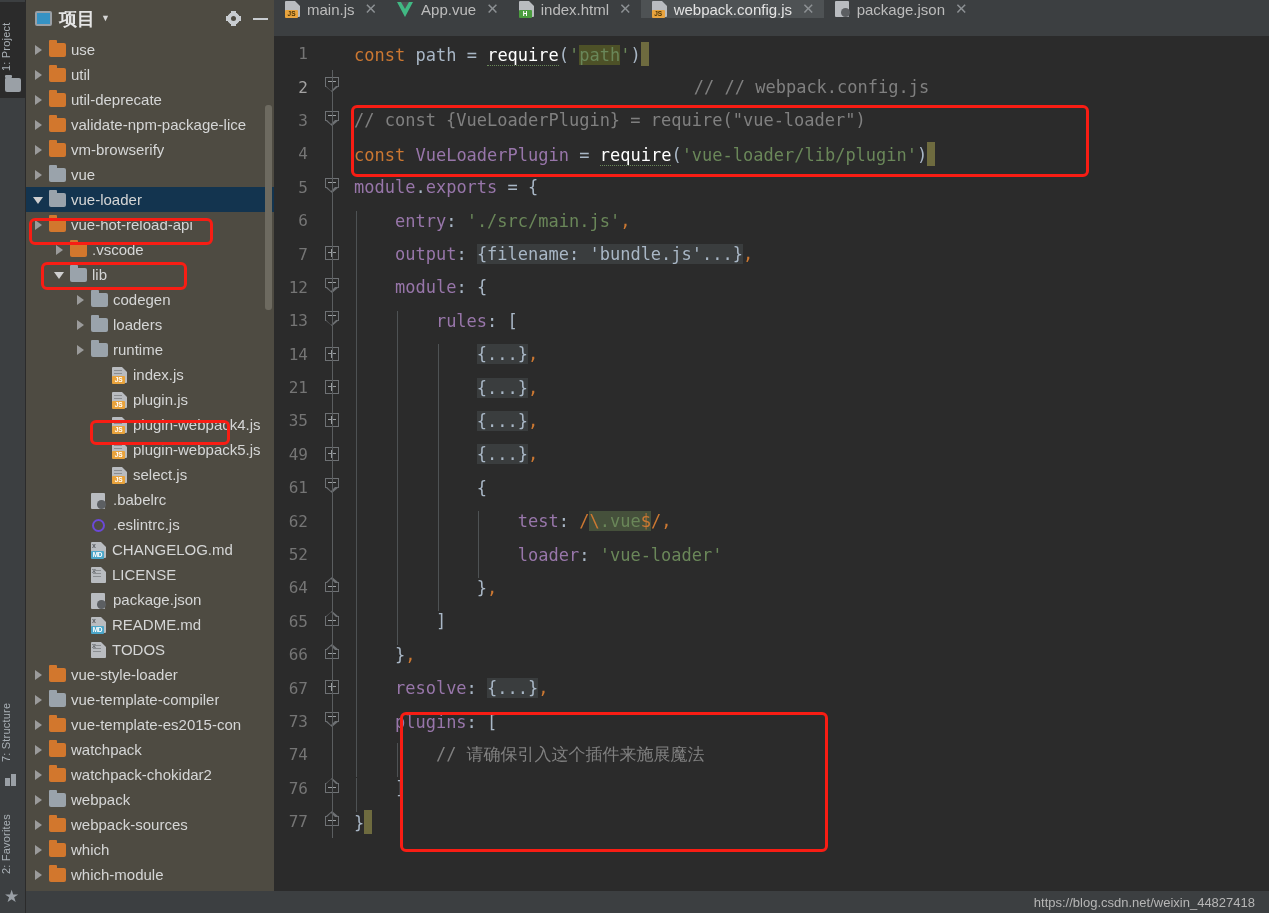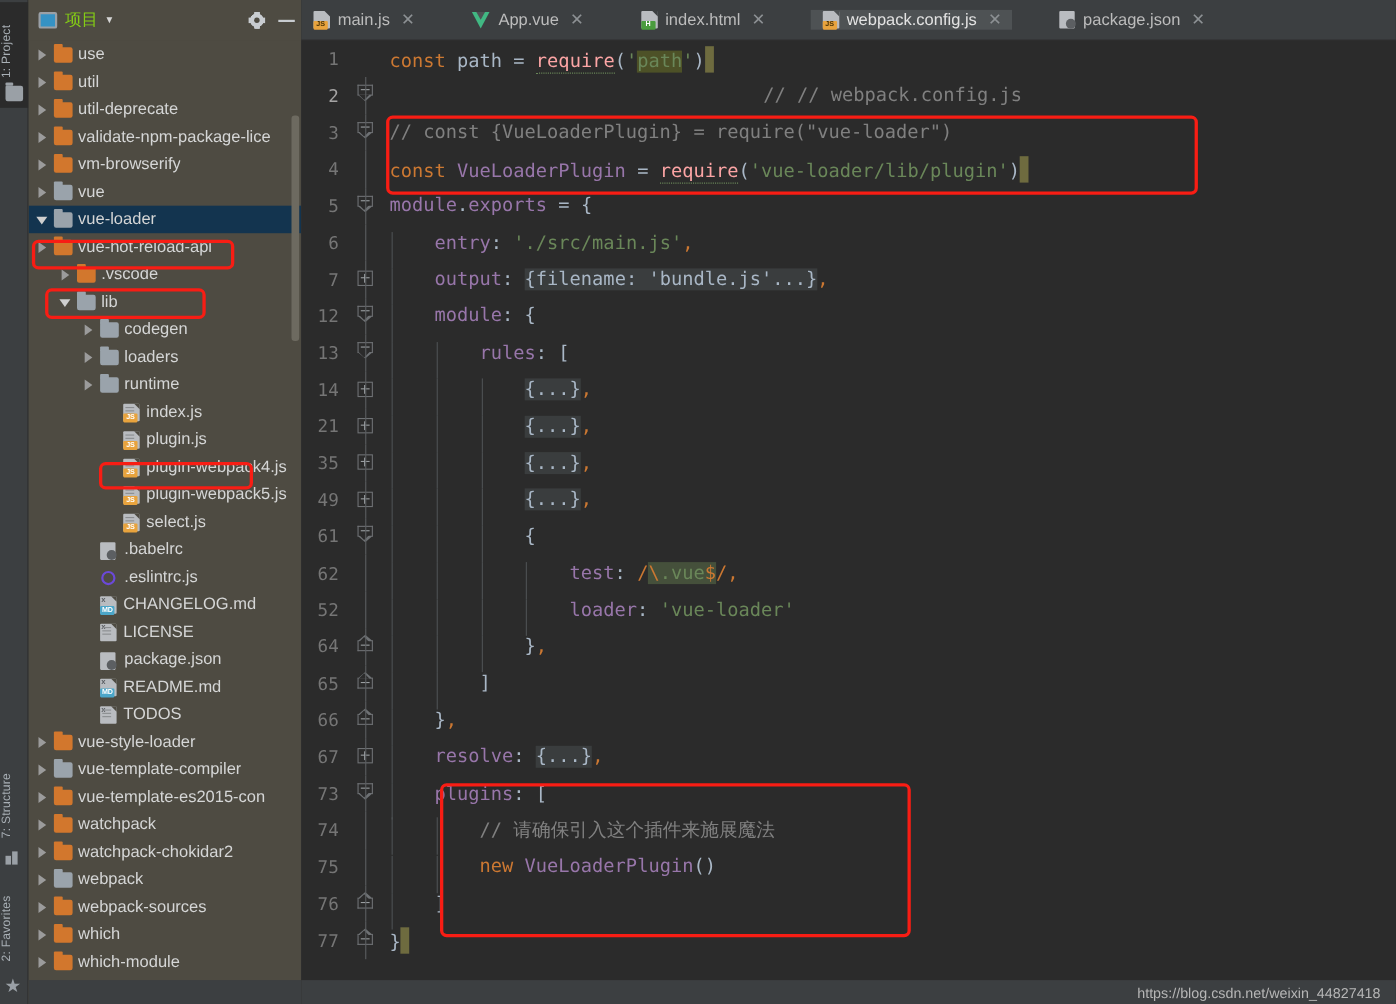--- a/index.html
+++ b/index.html
@@ -45,21 +45,21 @@
   }
   .panel-header{
     height:37px; background:#4e4b42;
     display:flex; align-items:center; padding:0 8px 0 9px;
     position:relative;
   }
   .ph-icon{
     width:17px; height:15px; border:2px solid #9aa0a6; background:#3592c4;
     border-radius:2px; margin-right:7px; flex:0 0 auto;
   }
-  .ph-title{ color:#84cc16; font-size:15px; margin-right:6px; }
+  .ph-title{ color:#e5e5e5; font-size:18px; margin-right:6px;font-weight:bold; }
   .ph-caret{ color:#d6d6d6; font-size:9px; line-height:9px; }
   .ph-actions{ position:absolute; right:6px; top:0; height:37px; display:flex; align-items:center; gap:12px;}
   .gear{
     width:15px; height:15px; position:relative;
   }
   .gear:before{
     content:""; position:absolute; inset:0;
     background:
       radial-gradient(circle at 50% 50%, transparent 0 3px, #c8ccd0 3px 6px, transparent 6.5px),
       linear-gradient(0deg,#c8ccd0,#c8ccd0) center/5px 15px no-repeat,
@@ -131,22 +131,22 @@
 
   
   .redbox{ position:absolute; border:3px solid #f81d14; border-radius:6px; pointer-events:none; }
 
   
   .editor-area{
     position:absolute; left:274px; top:0; right:0; bottom:0;
     background:#2b2b2b;
   }
   .tabbar{
-    height:37px; background:#3c3f41; display:flex; align-items:center;
-    border-bottom:1px solid #2b2b2b; position:relative;gap:32px;
+    height:37px; background:#3c3f41; display:flex; align-items:flex-start;
+    border-bottom:1px solid #2b2b2b; position:relative;
   }
   .etab{
     display:flex; align-items:center; padding:0 9px 0 11px; gap:7px;
     font-size:15px; color:#bcbcbc; position:relative; cursor:default;
   }
   .etab.active{ background:#4e5254; color:#e3e3e3; }
   .etab .x{ color:#8d9194; font-size:15px; margin-left:3px; }
   .ticon{ width:15px; height:16px; position:relative; flex:0 0 auto;}
   .ticon .pg{ position:absolute; inset:0; background:#b9bcc0; border-radius:1px; }
   .ticon .pg:before{ content:""; position:absolute; right:0; top:0; border-top:5px solid #3c3f41; border-left:5px solid transparent;}
@@ -180,21 +180,21 @@
   .vline{ position:absolute; left:18px; top:0; width:1px; height:33.4px; background:#5b5e60;}
   .code{ flex:1 1 auto; white-space:pre; color:#a9b7c6; }
 
   .kw{ color:#cc7832; }
   .id{ color:#a9b7c6; }
   .prop{ color:#9876aa; }
   .str{ color:#6a8759; }
   .cmt{ color:#808080; }
   .punc{ color:#a9b7c6; }
   .comma{ color:#cc7832; }
-  .fn{ color:#fca5a5; border-bottom:1px dotted #6a8759; }
+  .fn{ color:#ffffff; border-bottom:1px dotted #6a8759; }
   .sel-hl{ background:#4d5127; }
   .blk-hl{ background:#3a3d3e; }
   .regx{ color:#cc7832; }
   .regx-hl{ background:#45503b; }
   .caret{ display:inline-block; width:8px; height:24px; background:#6e6b3f; vertical-align:-5px;}
   .ind-guide{
     position:absolute; top:0; width:1px; height:33.4px; background:#4e5254;
   }
 
   .statusbar{
@@ -800,27 +800,20 @@
           <div class="code" style="position: relative;">    <span class="prop">plugins</span><span class="punc">:</span> <span class="punc">[</span><span class="ind-guide" style="left: 2px;"></span></div>
         </div>
         <div class="codeline">
           <div class="lnum">74</div>
           <div class="gut">
             <span class="vline"></span>
           </div>
           <div class="code" style="position: relative;">        <span class="cmt">// 请确保引入这个插件来施展魔法</span><span class="ind-guide" style="left: 2px;"></span><span class="ind-guide" style="left: 42.8px;"></span></div>
         </div>
         <div class="codeline">
-          <div class="lnum">75</div>
-          <div class="gut">
-            <span class="vline"></span>
-          </div>
-          <div class="code" style="position: relative;">        <span class="kw">new</span> <span class="prop">VueLoaderPlugin</span><span class="punc">()</span><span class="ind-guide" style="left: 2px;"></span><span class="ind-guide" style="left: 42.8px;"></span></div>
-        </div>
-        <div class="codeline">
           <div class="lnum">76</div>
           <div class="gut">
             <span class="fold" style="top:7px">
               <span style="position:absolute;left:0;top:4px;width:14px;height:10px;border:1px solid #6e7174;border-top:0"></span>
               <span style="position:absolute;left:0;top:-1px;border-left:7px solid transparent;border-right:7px solid transparent;border-bottom:6px solid #6e7174"></span>
               <span style="position:absolute;left:1.2px;top:0.6px;border-left:5.8px solid transparent;border-right:5.8px solid transparent;border-bottom:5px solid #2b2b2b"></span>
               <span class="h" style="top:8px"></span>
             </span>
             <span class="vline"></span>
           </div>

